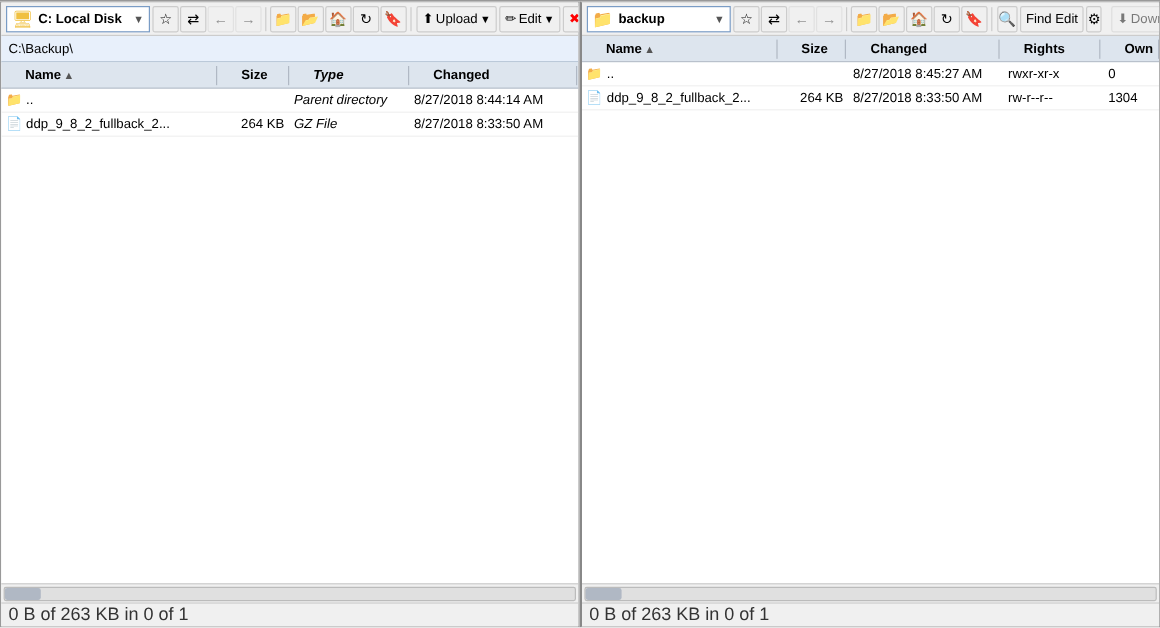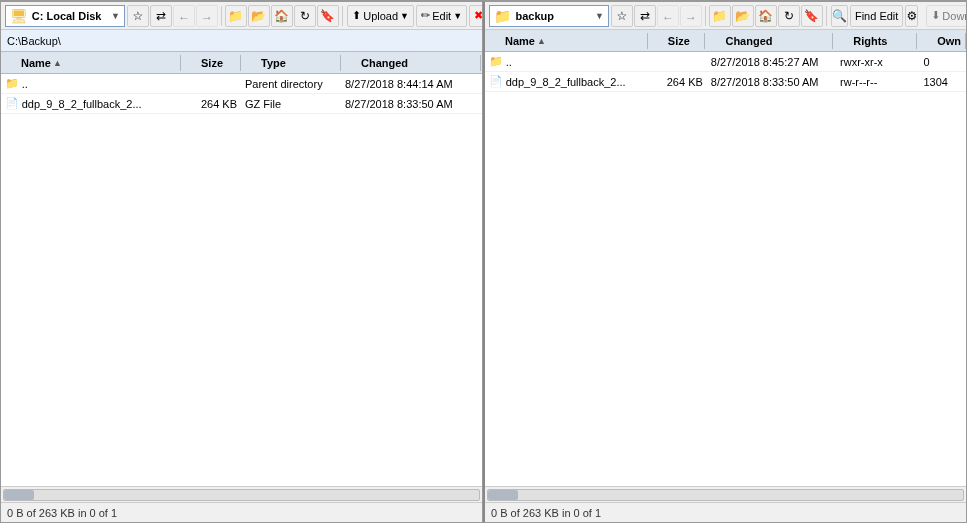--- a/index.html
+++ b/index.html
@@ -34,30 +34,30 @@
     .file-list-header { display: flex; align-items: center; background: #dde5ee; border-bottom: 1px solid #b0b8c4; height: 22px; padding: 0; }
     .col-header { padding: 2px 20px; font-size: 11px; font-weight: bold; color: #000; border-right: 1px solid #b0b8c4; cursor: pointer; display: flex; align-items: center; gap: 2px; white-space: nowrap; overflow: hidden; }
     .col-header .sort-arrow { font-size: 9px; color: #555; }
 
     .file-list { flex: 1; overflow-y: auto; overflow-x: hidden; background: #fff; }
 
     .file-row { display: flex; align-items: center; height: 20px; border-bottom: 1px solid #f0f0f0; cursor: pointer; }
 
     .file-cell { padding: 1px 4px; font-size: 11px; overflow: hidden; text-overflow: ellipsis; white-space: nowrap; display: flex; align-items: center; gap: 3px; }
 
-    .status-bar { height: 20px; background: #f0f0f0; border-top: 1px solid #ccc; display: flex; align-items: center; padding: 0 6px; font-size: 11px; color: #333; }
+    .status-bar { height: 20px; background: #f0f0f0; border-top: 1px solid #ccc; display: flex; align-items: center; padding: 0 6px; font-size: 15px; color: #333; }
 
     .scrollbar-h { height: 16px; background: #f0f0f0; border-top: 1px solid #ccc; display: flex; align-items: center; }
     .scroll-track { flex: 1; height: 12px; background: #e0e0e0; border: 1px solid #bbb; margin: 2px; border-radius: 2px; }
     .scroll-thumb { width: 30px; height: 10px; background: #b0b8c4; border-radius: 2px; }
 
     
     .left-col-name { width: 180px; }
     .left-col-size { width: 60px; }
-    .left-col-type { width: 100px; }
+    .left-col-type { width: 100px; font-style: italic; }
     .left-col-changed { width: 140px; }
 
     
     .right-col-name { width: 180px; }
     .right-col-size { width: 60px; }
     .right-col-changed { width: 140px; }
     .right-col-rights { width: 90px; text-align: center; }
     .right-col-owner { width: 50px; align-items: center; }
 
     .panels-row { border-top: 1px solid #999; }

